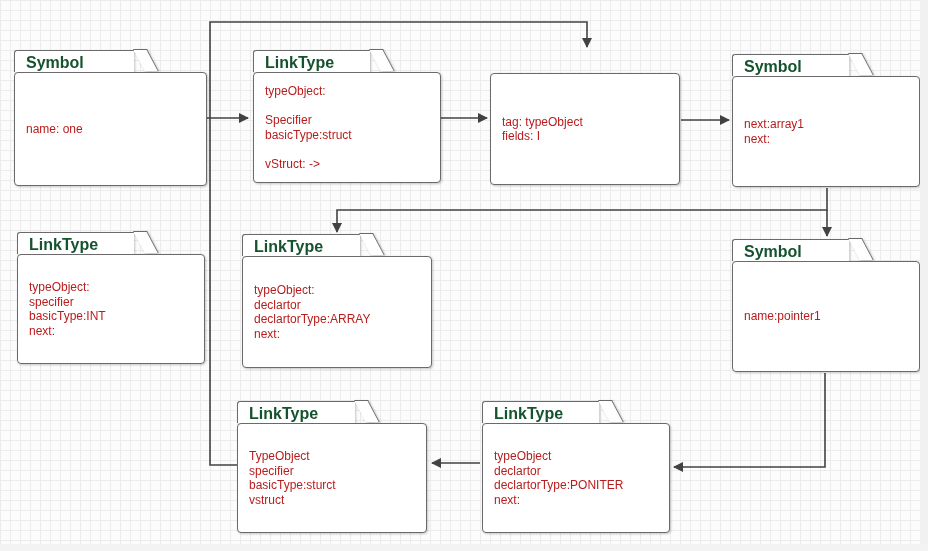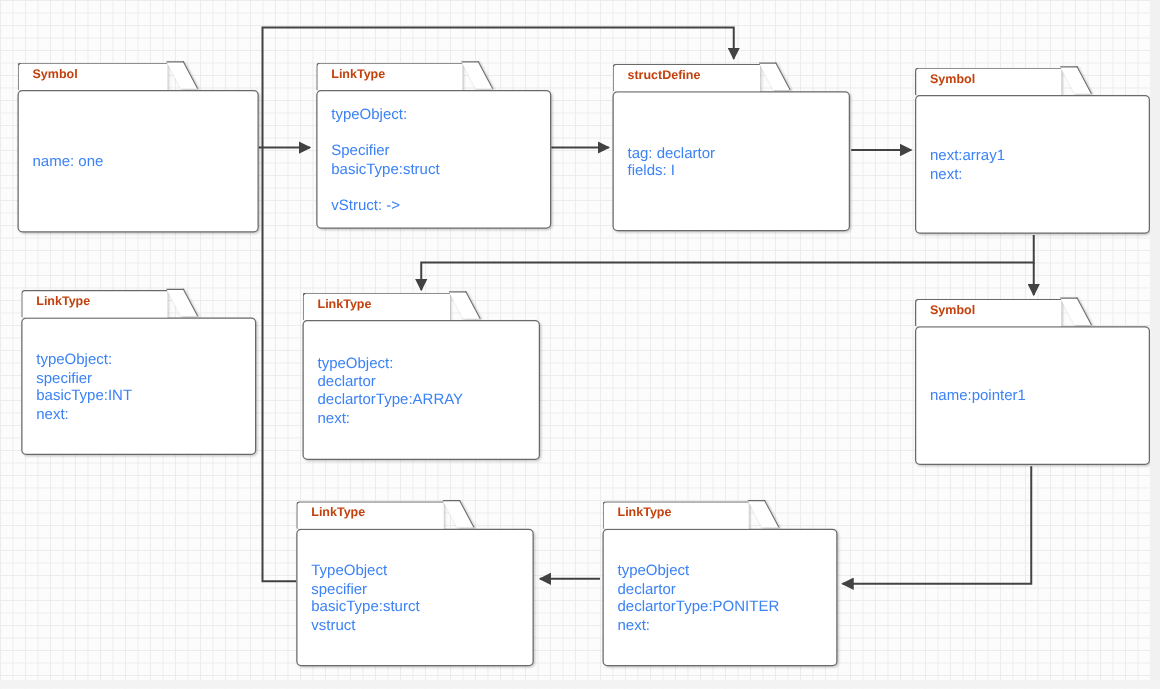--- a/index.html
+++ b/index.html
@@ -20,29 +20,29 @@
     background:#fff;border:1.7px solid #6a6a6a;border-bottom:none;border-right:none;
     border-top-left-radius:3px;box-sizing:border-box;z-index:2;
   }
   .node-tab::after{
     content:"";position:absolute;top:-1.7px;right:-13px;width:14px;height:22px;
     background:#fff;border-top:1.7px solid #6a6a6a;border-right:1.7px solid #6a6a6a;
     box-sizing:border-box;transform:skewX(28deg);transform-origin:left top;
   }
   .tab-label{
     position:relative;z-index:3;display:block;padding:3px 0 0 11px;
-    font-size:10px;font-weight:bold;color:#c2410c;white-space:nowrap;
+    font-size:16px;font-weight:bold;color:#14532d;white-space:nowrap;
   }
   .node-body{
     position:absolute;left:0;top:0;width:100%;height:100%;
     background:#fff;border:1.7px solid #6a6a6a;border-radius:4px;box-sizing:border-box;
     display:flex;align-items:center;
   }
   .node-text{
-    padding-left:11px;font-size:12px;line-height:14.5px;color:#3b82f6;
+    padding-left:11px;font-size:12px;line-height:14.5px;color:#b91c1c;
     white-space:pre-line;
   }
 </style>
 </head>
 <body>
 
 <div id="stage">
 
   <svg class="wires" width="928" height="551" viewBox="0 0 928 551">
     <defs>
@@ -80,25 +80,22 @@
 
 vStruct: -&gt;</div>
     </div>
     <div class="node-tab">
       <span class="tab-label">LinkType</span>
     </div>
   </div>
 
   <div class="node" style="left:490px;top:73px;width:190px;height:112px;">
     <div class="node-body">
-      <div class="node-text">tag: declartor
+      <div class="node-text">tag: typeObject
 fields: I</div>
-    </div>
-    <div class="node-tab">
-      <span class="tab-label">structDefine</span>
     </div>
   </div>
 
   <div class="node" style="left:732px;top:76px;width:188px;height:111px;">
     <div class="node-body">
       <div class="node-text">next:array1
 next:</div>
     </div>
     <div class="node-tab">
       <span class="tab-label">Symbol</span>

